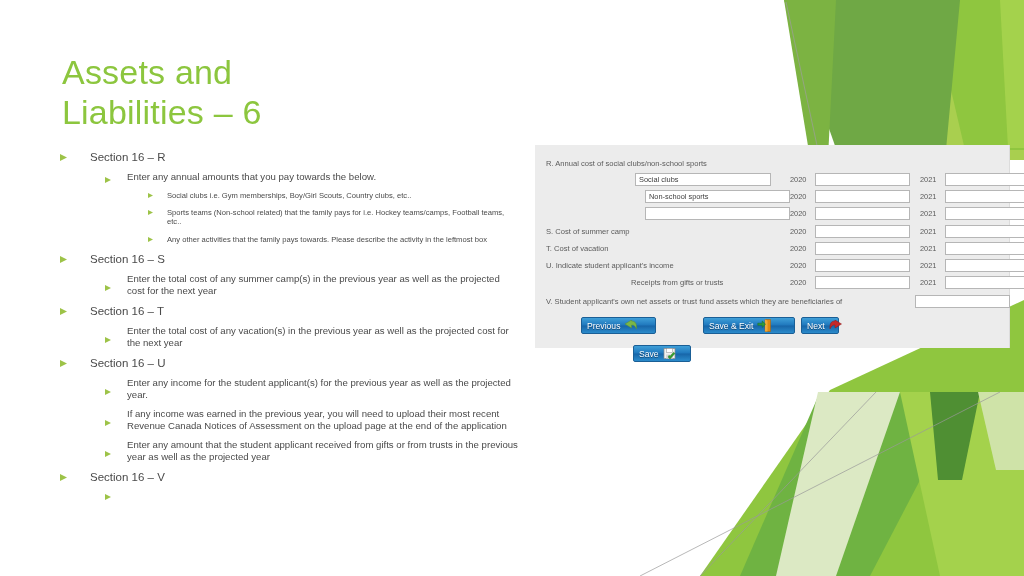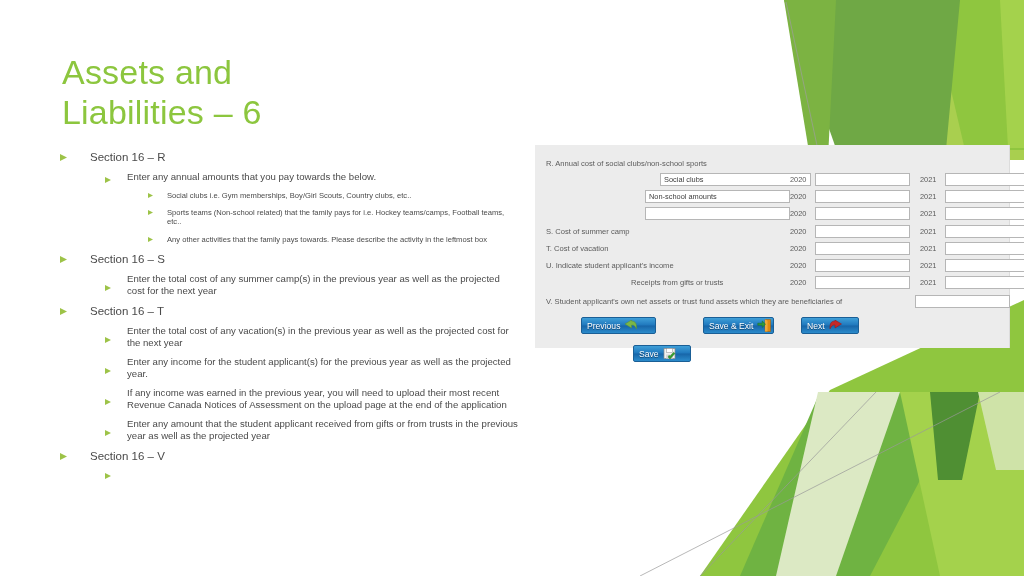--- a/index.html
+++ b/index.html
@@ -261,20 +261,28 @@
 
     <div class="b-row lvl2">
       <span class="b-marker">
         <svg width="6" height="6" viewBox="0 0 7 7">
             <polygon points="0,0 7,3.5 0,7" fill="#9DC348"></polygon>
           </svg>
       </span>
       <span class="b-text">Enter the total cost of any vacation(s) in the previous year as well as the projected cost for the next year</span>
     </div>
 
+    <div class="b-row lvl1">
+      <span class="b-marker">
+        <svg width="7" height="7" viewBox="0 0 7 7">
+            <polygon points="0,0 7,3.5 0,7" fill="#9DC348"></polygon>
+          </svg>
+      </span>
+      <span class="b-text">Section 16 – U</span>
+    </div>
 
     <div class="b-row lvl2">
       <span class="b-marker">
         <svg width="6" height="6" viewBox="0 0 7 7">
             <polygon points="0,0 7,3.5 0,7" fill="#9DC348"></polygon>
           </svg>
       </span>
       <span class="b-text">Enter any income for the student applicant(s) for the previous year as well as the projected year.</span>
     </div>
 
@@ -313,22 +321,22 @@
       </span>
     </div>
 
   </div>
 
   <div id="form-panel">
     <div id="form-inner">
 
       <div class="form-label" style="left:11px; top:14px;">R. Annual cost of social clubs/non-school sports</div>
 
-      <div class="txt-input" style="left:125px; top:28px; width:151px;">Social clubs</div>
-      <div class="txt-input" style="left:110px; top:45px; width:145px;">Non-school amounts</div>
+      <div class="txt-input" style="left:100px; top:28px; width:136px;">Social clubs</div>
+      <div class="txt-input" style="left:110px; top:45px; width:145px;">Non-school sports</div>
       <div class="txt-input" style="left:110px; top:62px; width:145px;"></div>
 
       <div class="form-label" style="left:11px; top:82px;">S. Cost of summer camp</div>
       <div class="form-label" style="left:11px; top:99px;">T. Cost of vacation</div>
       <div class="form-label" style="left:11px; top:116px;">U. Indicate student applicant's income</div>
       <div class="form-label" style="left:96px; top:133px;">Receipts from gifts or trusts</div>
       <div class="form-label" style="left:11px; top:152px;">V. Student applicant's own net assets or trust fund assets which they are beneficiaries of</div>
 
       <div class="yr-label" style="left:255px; top:28px;">2020</div>
       <div class="txt-input" style="left:280px; top:28px; width:95px;"></div>
@@ -381,32 +389,32 @@
         <span class="bicon">
           <svg width="13" height="13" viewBox="0 0 13 13">
             <rect x="1" y="1.5" width="11" height="10" fill="#f2f2f2" stroke="#8b8b8b" stroke-width="0.7"></rect>
             <rect x="3.5" y="1.5" width="6" height="4" fill="#ffffff" stroke="#8b8b8b" stroke-width="0.5"></rect>
             <rect x="3" y="7.5" width="7" height="4" fill="#d8d8d8"></rect>
             <path d="M5 10 L7 12 L12 6.5 L10.5 5.2 L7 9.2 L6 8.3 Z" fill="#35a02e" stroke="#1f6a1c" stroke-width="0.4"></path>
           </svg>
         </span>
       </div>
 
-      <div class="fbtn" style="left:168px; top:172px; width:71px;">
+      <div class="fbtn" style="left:168px; top:172px; width:92px;">
         <span class="blabel">Save &amp; Exit</span>
         <span class="bicon">
           <svg width="14" height="13" viewBox="0 0 14 13">
             <polygon points="8,0.5 13.5,0.5 13.5,12.5 8,12.5" fill="#e08a12" stroke="#a85f06" stroke-width="0.5"></polygon>
             <polygon points="8,0.5 10.5,1.8 10.5,12.5 8,12.5" fill="#f0a93a"></polygon>
             <path d="M0.8 4.2 L5.2 4.2 L5.2 2 L8.5 5.2 L5.2 8.4 L5.2 6.3 L0.8 6.3 Z" fill="#2f9c3a" stroke="#1c6b24" stroke-width="0.5"></path>
           </svg>
         </span>
       </div>
 
-      <div class="fbtn" style="left:266px; top:172px; width:58px;">
+      <div class="fbtn" style="left:266px; top:172px; width:38px;">
         <span class="blabel">Next</span>
         <span class="bicon">
           <svg width="14" height="11" viewBox="0 0 14 11">
             <path d="M6 1 C2 1 0.5 4 1 9 C2.5 5.5 4 5 6 5 L6 8 L12.5 4 L6 0 Z" fill="#c62828" stroke="#8e1b1b" stroke-width="0.5"></path>
           </svg>
         </span>
       </div>
 
     </div>
   </div>

